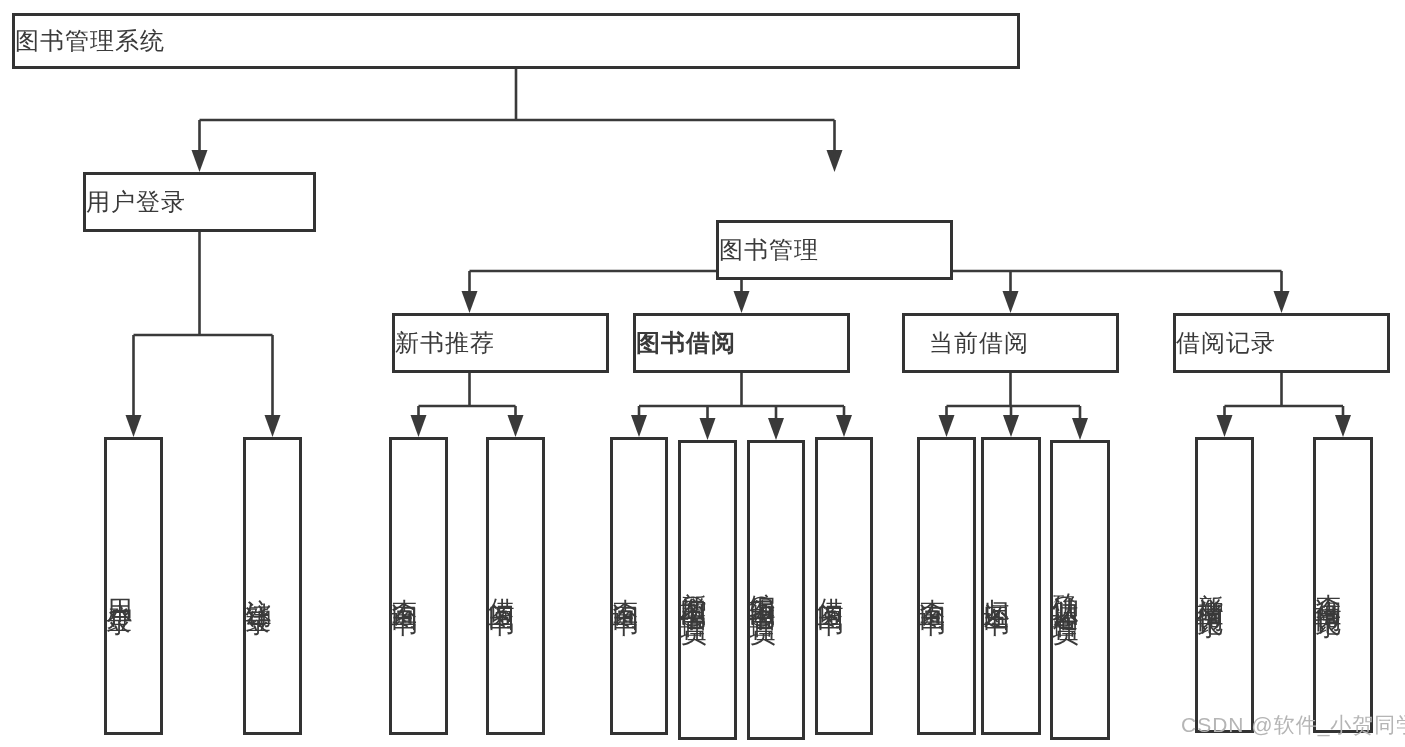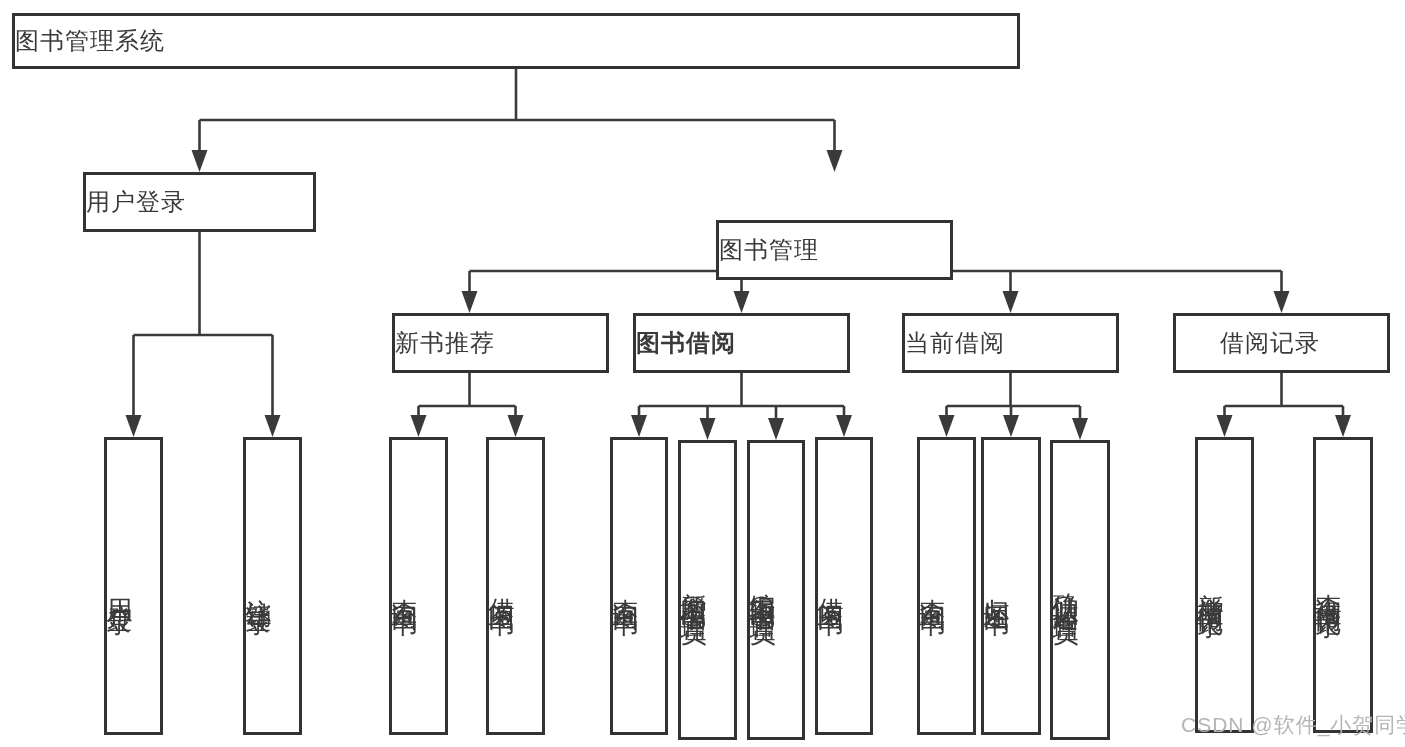--- a/index.html
+++ b/index.html
@@ -104,24 +104,24 @@
       </div>
       <div class="node" style="left: 716px; top: 172px; width: 237px; height: 60px; margin-top: 48px;">
         <span>图书管理</span>
       </div>
       <div class="node" style="left: 361px; top: 313px; width: 217px; height: 60px; margin-left: 31px;">
         <span>新书推荐</span>
       </div>
       <div class="node" style="left: 633px; top: 313px; width: 217px; height: 60px; font-weight: bold;">
         <span>图书借阅</span>
       </div>
-      <div class="node" style="left: 902px; top: 313px; width: 217px; height: 60px;">
+      <div class="node" style="left: 902px; top: 313px; width: 217px; height: 60px; padding-left: 24px;">
         <span>当前借阅</span>
       </div>
-      <div class="node" style="left: 1173px; top: 313px; width: 217px; height: 60px; padding-left: 44px;">
+      <div class="node" style="left: 1173px; top: 313px; width: 217px; height: 60px;">
         <span>借阅记录</span>
       </div>
       <div class="node vertical" style="left: 104px; top: 437px; width: 59px; height: 298px;">
         <span>用户登录</span>
       </div>
       <div class="node vertical" style="left: 243px; top: 437px; width: 59px; height: 298px;">
         <span>注销登录</span>
       </div>
       <div class="node vertical" style="left: 389px; top: 437px; width: 59px; height: 298px;">
         <span>查询图书</span>

